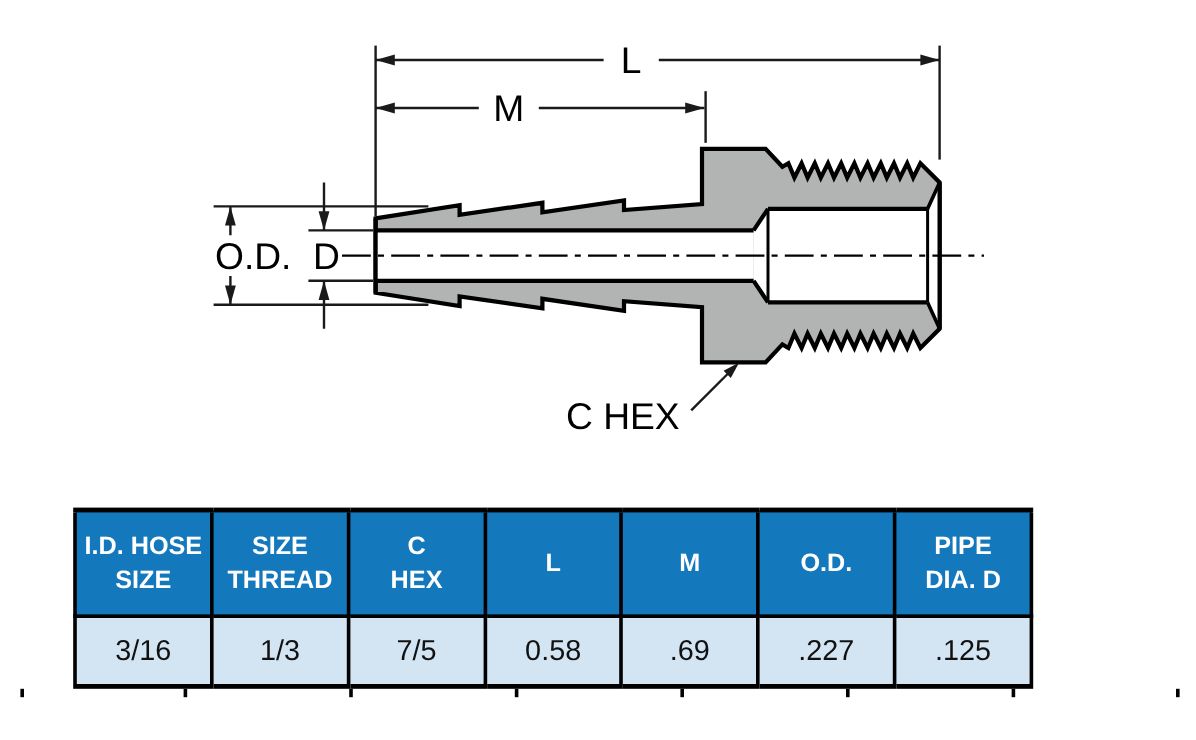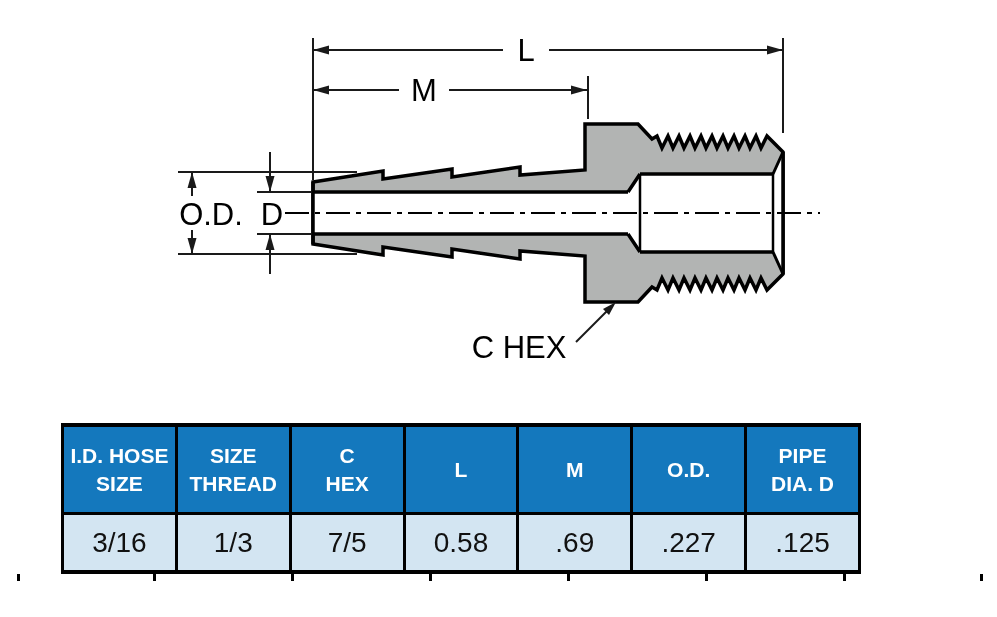--- a/index.html
+++ b/index.html
@@ -17,21 +17,21 @@
     margin-left:44px;
   }
   table.spec th, table.spec td {
     border:3px solid #000; text-align:center; vertical-align:middle; padding:0;
   }
   table.spec th {
     background:#1478bd; color:#ffffff; font-weight:bold;
     font-size:21px; line-height:1.3; height:85px; white-space:pre-line;
   }
   table.spec td {
-    background:#d3e5f2; color:#111; font-size:28px; height:55px;
+    background:#d3e5f2; color:#111; font-size:24px; height:55px;
   }
   table.spec thead th { border-top-width:4px; }
   table.spec tbody td { border-bottom-width:4px; }
   .tick-row { position:relative; height:7px; width:966px; }
   .tick-row span { position:absolute; top:0; width:3px; height:7px; background:#000; }
   .tick-row span:nth-child(1){left:0;}
   .tick-row span:nth-child(2){left:136px;}
   .tick-row span:nth-child(3){left:274px;}
   .tick-row span:nth-child(4){left:412px;}
   .tick-row span:nth-child(5){left:550px;}

